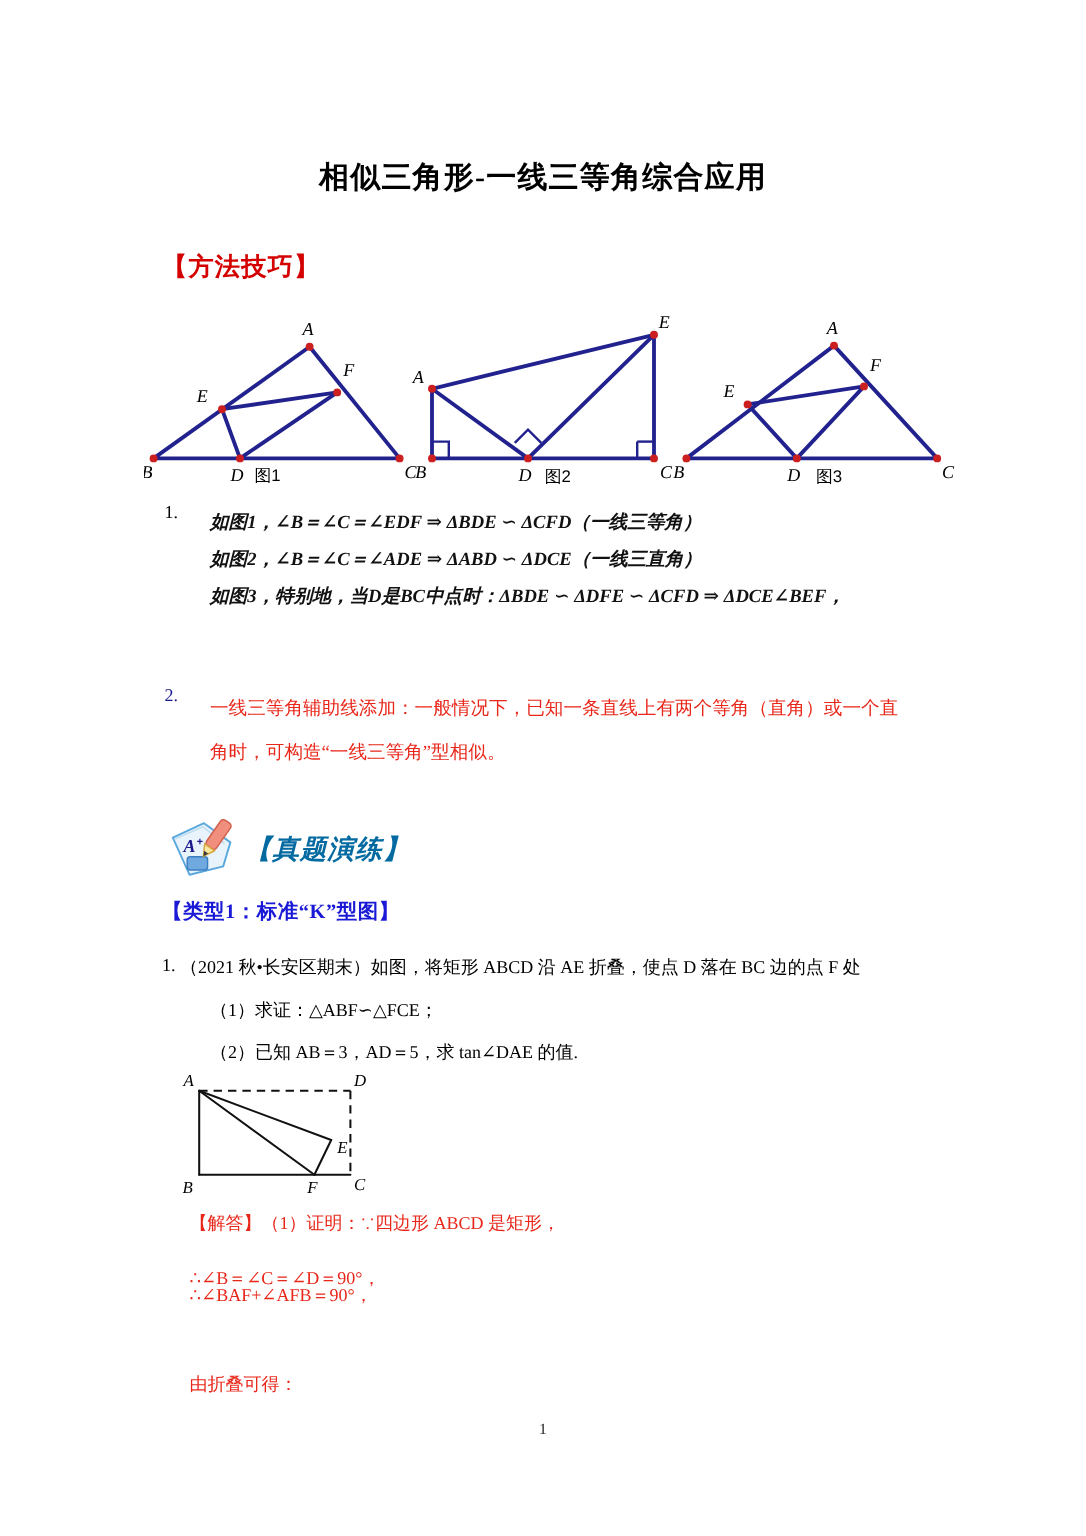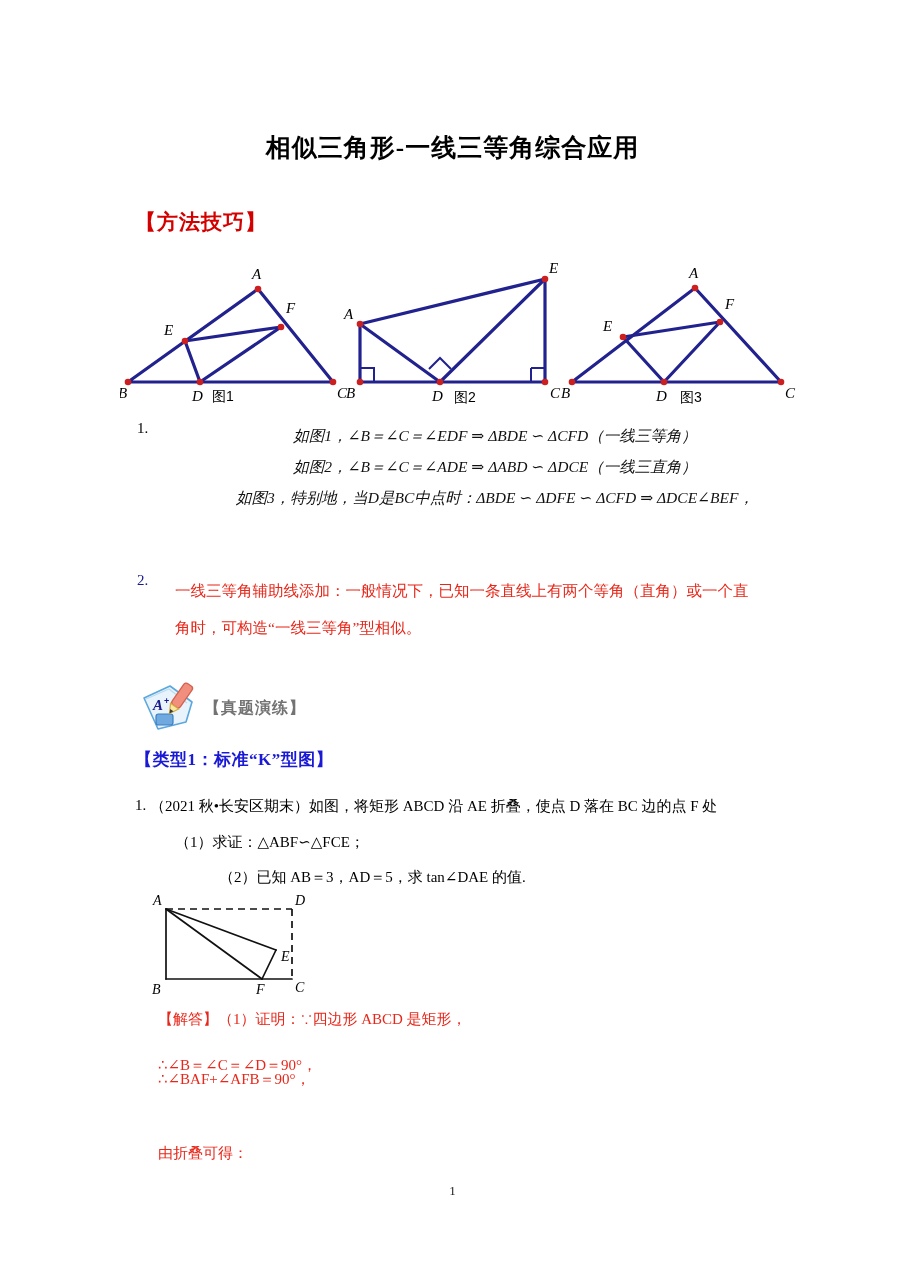--- a/index.html
+++ b/index.html
@@ -56,42 +56,43 @@
   
   .list-item {
     position: absolute;
     font-size: 15.5px;
     line-height: 31px;
   }
   .num {
     position: absolute;
     font-size: 15px;
   }
-  .bi { font-weight: normal; font-style: italic; text-align: center; }
+  .bi { font-weight: bold; font-style: italic; }
 
   .blk1 { left: 175px; top: 420px; width: 640px; color:#111; }
   .blk1 .ln { display: block; font-size: 15.5px; }
   .n1 { left: 137px; top: 420px; }
 
   .blk2 { left: 175px; top: 572px; width: 630px; color: #e8271a; }
   .blk2 .ln { display: block; font-size: 15.5px; line-height: 37px; }
   .n2 { left: 137px; top: 572px; color: #1a1a8c; }
 
   
   .zhenti {
     position: absolute;
     left: 140px; top: 682px;
     display: flex;
     align-items: center;
   }
   .zhenti-icon { width: 62px; height: 52px; }
   .zhenti-label {
-    font-size: 16px;
+    font-size: 22px;
     font-weight: bold;
-    color: #737373;
+    font-style: italic;
+    color: #0369a1;
     letter-spacing: 1px;
     margin-left: 2px;
   }
 
   
   .leixing {
     position: absolute;
     left: 135px; top: 748px;
     font-size: 17px;
     font-weight: bold;
@@ -113,21 +114,20 @@
   }
   .prob-line2 {
     position: absolute;
     left: 175px; top: 833px;
     font-size: 15px;
   }
   .prob-line3 {
     position: absolute;
     left: 175px; top: 868px;
     font-size: 15px;
-    margin-left: 44px;
   }
 
   
   .rect-fig {
     position: absolute;
     left: 148px; top: 893px;
   }
 
   
   .ans {

